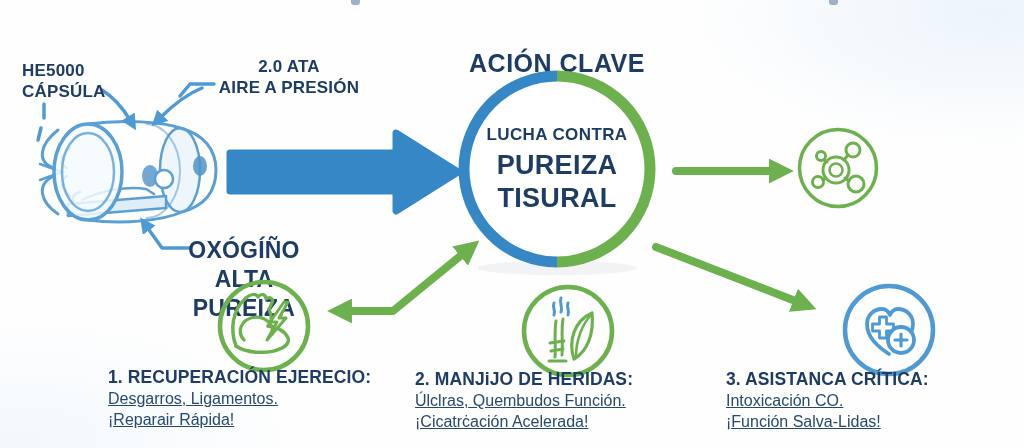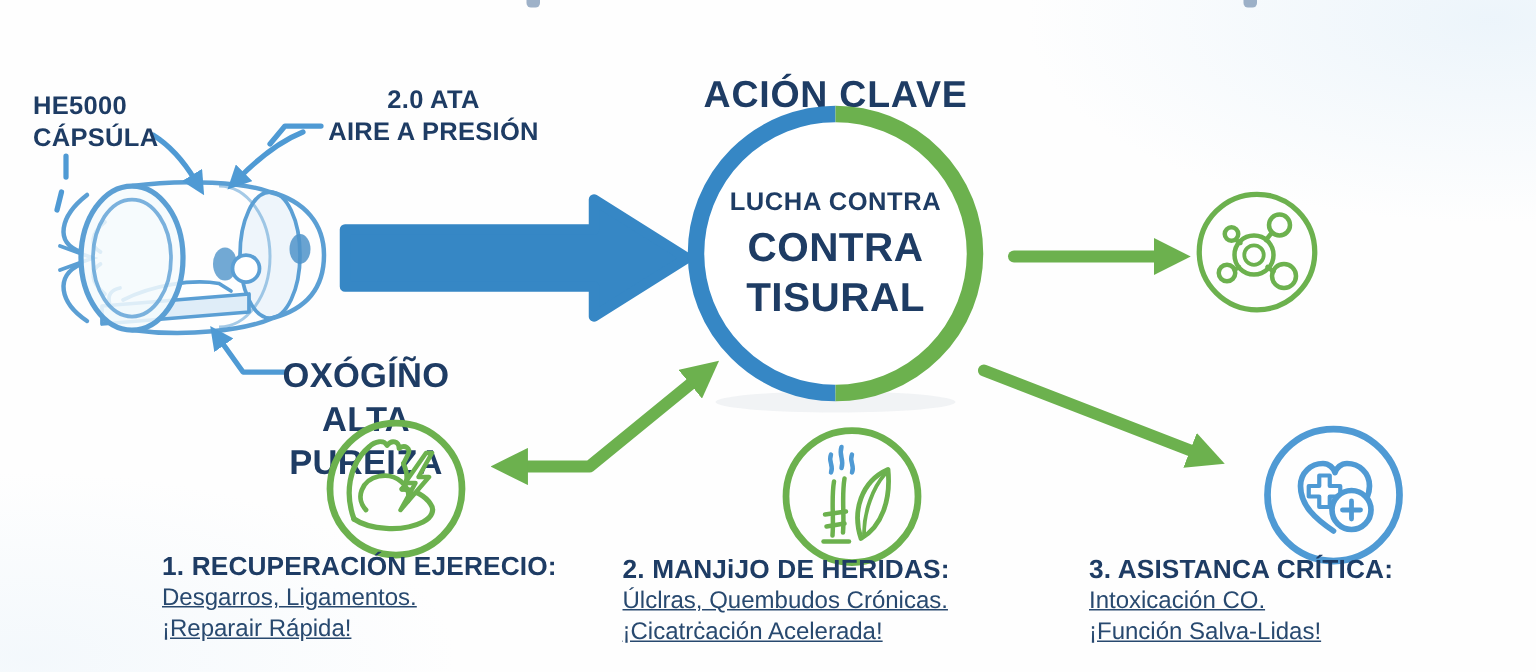--- a/index.html
+++ b/index.html
@@ -93,21 +93,21 @@
   <div class="abs lbl center-txt" style="left:456px;top:48px;width:202px;font-size:25px;letter-spacing:.5px;">ACIÓN CLAVE</div>
 
   <svg class="abs" style="left:450px;top:62px;" width="214" height="214" viewBox="0 0 214 214">
     <ellipse cx="107" cy="206" rx="80" ry="7" fill="#1e3c64" opacity=".06"></ellipse>
     <circle cx="107" cy="107" r="93" fill="#ffffff"></circle>
     <path d="M107,14 A93,93 0 0 0 107,200" fill="none" stroke="#3687c5" stroke-width="11"></path>
     <path d="M107,14 A93,93 0 0 1 107,200" fill="none" stroke="#6cb14e" stroke-width="11"></path>
   </svg>
   <div class="abs circle-text" style="left:462px;top:118px;width:190px;height:104px;">
     <span class="small">LUCHA CONTRA</span>
-    <span class="big">CONTRA</span>
+    <span class="big">PUREIZA</span>
     <span class="big">TISURAL</span>
   </div>
 
   <svg class="abs" style="left:0;top:0;" width="1024" height="448" viewBox="0 0 1024 448">
     <defs>
       <marker id="mg" viewBox="0 0 10 10" refX="2" refY="5" markerWidth="3.1" markerHeight="3.1" orient="auto-start-reverse">
         <path d="M0,0 L10,5 L0,10 z" fill="#6cb14e"></path>
       </marker>
     </defs>
     <g fill="none" stroke="#6cb14e" stroke-width="8" stroke-linecap="round" stroke-linejoin="round">
@@ -176,21 +176,21 @@
   </svg>
 
   <div class="abs benefit-text" style="left:108px;top:366px;width:320px;">
     <div class="title">1. RECUPERACIÓN EJERECIO:</div>
     <div class="line">Desgarros, Ligamentos.</div>
     <div class="line">¡Reparair Rápida!</div>
   </div>
 
   <div class="abs benefit-text" style="left:415px;top:368px;width:320px;">
     <div class="title">2. MANJiJO DE HERIDAS:</div>
-    <div class="line">Úlclras, Quembudos Crónicas.</div>
+    <div class="line">Úlclras, Quembudos Función.</div>
     <div class="line">¡Cicatrċación Acelerada!</div>
   </div>
 
   <div class="abs benefit-text" style="left:726px;top:368px;width:320px;">
     <div class="title">3. ASISTANCA CRÍTICA:</div>
     <div class="line">Intoxicación CO.</div>
     <div class="line">¡Función Salva-Lidas!</div>
   </div>
 
 </div>

